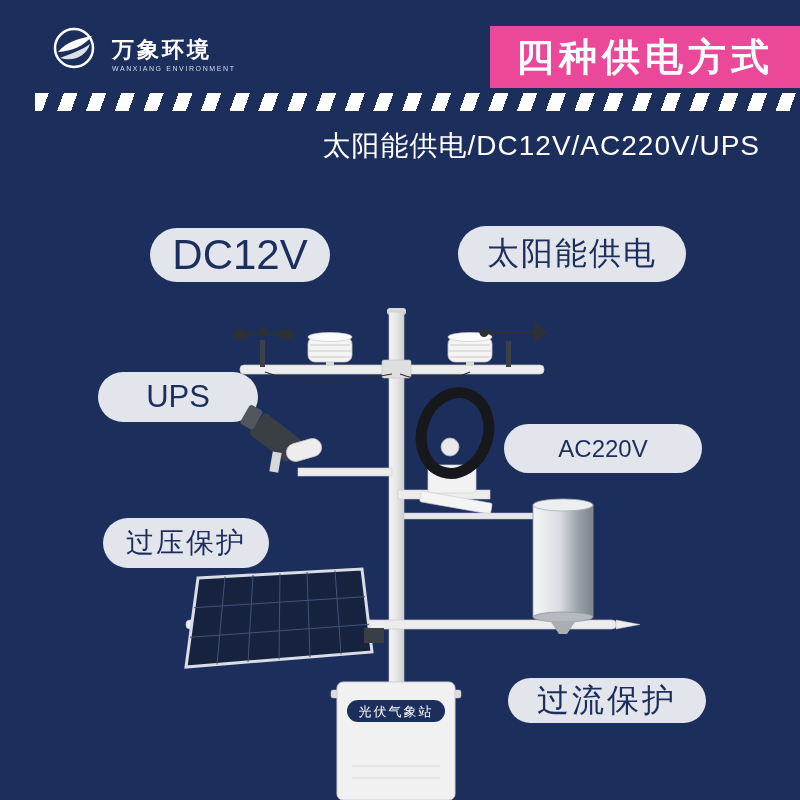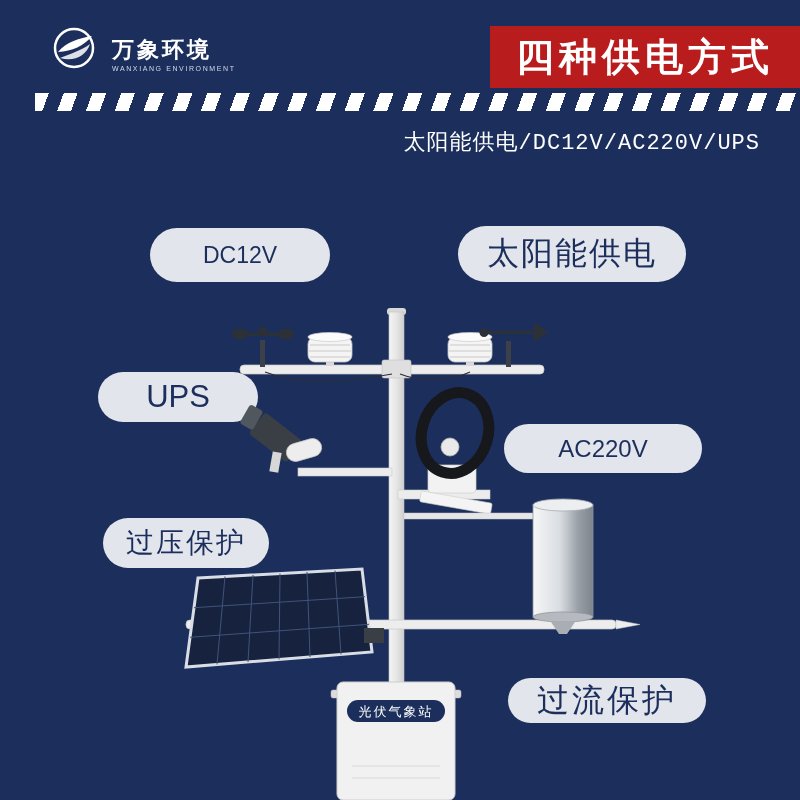--- a/index.html
+++ b/index.html
@@ -13,43 +13,43 @@
 
   
   #logo { position:absolute; left:50px; top:24px; display:flex; align-items:flex-end; gap:14px; }
   #logo svg { width:48px; height:48px; display:block; }
   .logo-text { display:flex; flex-direction:column; }
   .logo-cn { color:#ffffff; font-size:22px; font-weight:bold; letter-spacing:3px; line-height:1.1; }
   .logo-en { color:#d3daea; font-size:7px; letter-spacing:1.6px; margin-top:3px; }
 
   #banner {
     position:absolute; left:490px; right:0; top:26px; height:62px;
-    background:#b91c1c;
+    background:#ec4899;
     display:flex; align-items:center; justify-content:center;
   }
   #banner .title { color:#ffffff; font-size:38px; font-weight:bold; letter-spacing:5px; }
 
   #hatch {
     position:absolute; left:35px; right:0; top:93px; height:18px;
     background:repeating-linear-gradient(110deg, #ffffff 0 13px, rgba(255,255,255,0) 13px 27px);
   }
 
   #subtitle {
     position:absolute; right:40px; top:127px;
-    color:#ffffff; font-size:22px; letter-spacing:1px;font-family:Liberation Mono, monospace;
+    color:#ffffff; font-size:28px; letter-spacing:1px;
   }
 
   
   .pill {
     position:absolute;
     background:#e2e5eb; color:#1c2e5c;
     display:flex; align-items:center; justify-content:center;
     border-radius:28px; font-weight:500;
   }
-  #pill-dc12v       { left:150px; top:228px; width:180px; height:54px; font-size:23px; }
+  #pill-dc12v       { left:150px; top:228px; width:180px; height:54px; font-size:42px; }
   #pill-solar       { left:458px; top:226px; width:228px; height:56px; font-size:32px; letter-spacing:2px; }
   #pill-ups         { left:98px;  top:372px; width:160px; height:50px; font-size:31px; }
   #pill-ac220v      { left:504px; top:424px; width:198px; height:49px; font-size:24px; }
   #pill-overvolt    { left:103px; top:518px; width:166px; height:50px; font-size:28px; letter-spacing:2px; }
   #pill-overcurrent { left:508px; top:678px; width:198px; height:45px; font-size:32px; letter-spacing:3px; }
 
   
   #station { position:absolute; left:0; top:300px; width:634px; height:500px; }
   #station svg { display:block; }
 </style>

